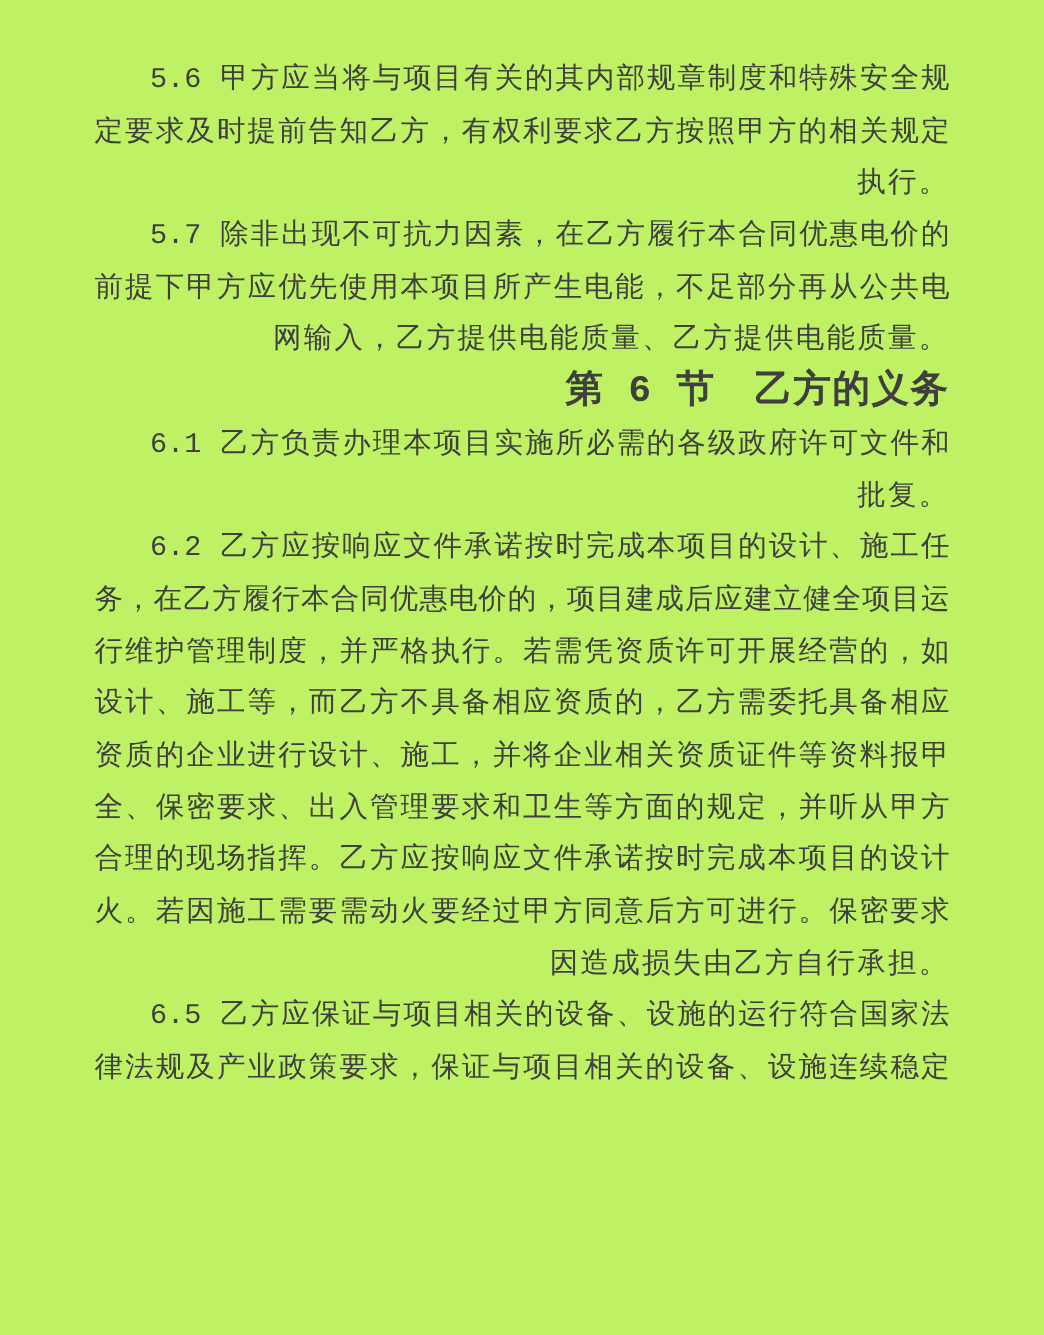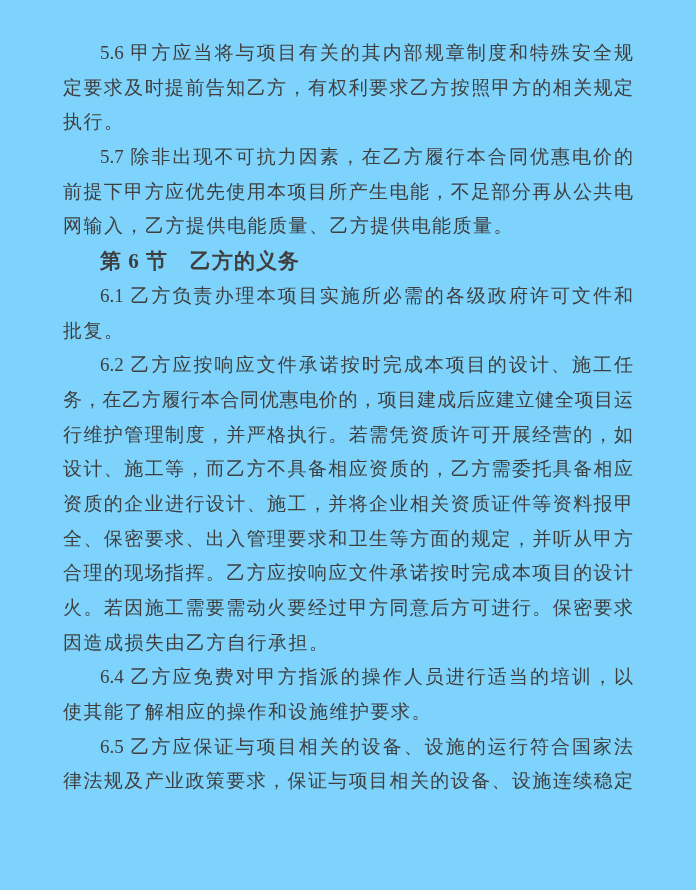--- a/index.html
+++ b/index.html
@@ -4,51 +4,51 @@
 <style>
   html, body {
     margin: 0;
     padding: 0;
     background: #ffffff;
   }
   .page {
     position: relative;
     width: 696px;
     height: 890px;
-    background: #7dd3fc;
+    background: #bef264;
     overflow: hidden;
-    font-family: Liberation Serif, serif;
+    font-family: Liberation Mono, monospace;
   }
   .content {
     position: absolute;
     left: 63px;
     top: 36px;
     width: 570px;
   }
   .para { display: block; }
   .line {
     height: 34.7px;
     line-height: 34.7px;
     font-size: 19px;
     color: #3f3f3f;
     letter-spacing: 1.5px;
     white-space: nowrap;
     overflow: hidden;
-    text-align: left;
+    text-align: right;
   }
   .line.just {
     letter-spacing: 0;
     white-space: normal;
     text-align: justify;
     text-align-last: justify;
   }
   .line.ind { text-indent: 37px; }
   .line.heading {
     font-weight: 700;
-    font-size: 21px;
+    font-size: 25px;
     letter-spacing: 1px;
   }
   .page-number {
     position: absolute;
     top: 916px;
     left: 0;
     width: 612px;
     text-align: center;
     font-size: 14px;
     line-height: 22px;
@@ -84,22 +84,18 @@
         <div class="line just">设计、施工等，而乙方不具备相应资质的，乙方需委托具备相应</div>
         <div class="line just">资质的企业进行设计、施工，并将企业相关资质证件等资料报甲</div>
       </div>
       <div class="para">
         <div class="line just">全、保密要求、出入管理要求和卫生等方面的规定，并听从甲方</div>
         <div class="line just">合理的现场指挥。乙方应按响应文件承诺按时完成本项目的设计</div>
         <div class="line just">火。若因施工需要需动火要经过甲方同意后方可进行。保密要求</div>
         <div class="line">因造成损失由乙方自行承担。</div>
       </div>
       <div class="para">
-        <div class="line ind just">6.4 乙方应免费对甲方指派的操作人员进行适当的培训，以</div>
-        <div class="line">使其能了解相应的操作和设施维护要求。</div>
-      </div>
-      <div class="para">
         <div class="line ind just">6.5 乙方应保证与项目相关的设备、设施的运行符合国家法</div>
         <div class="line just">律法规及产业政策要求，保证与项目相关的设备、设施连续稳定</div>
       </div>
     </div>
   <div class="page-number">25</div>
 </div>
 
 </body></html>

